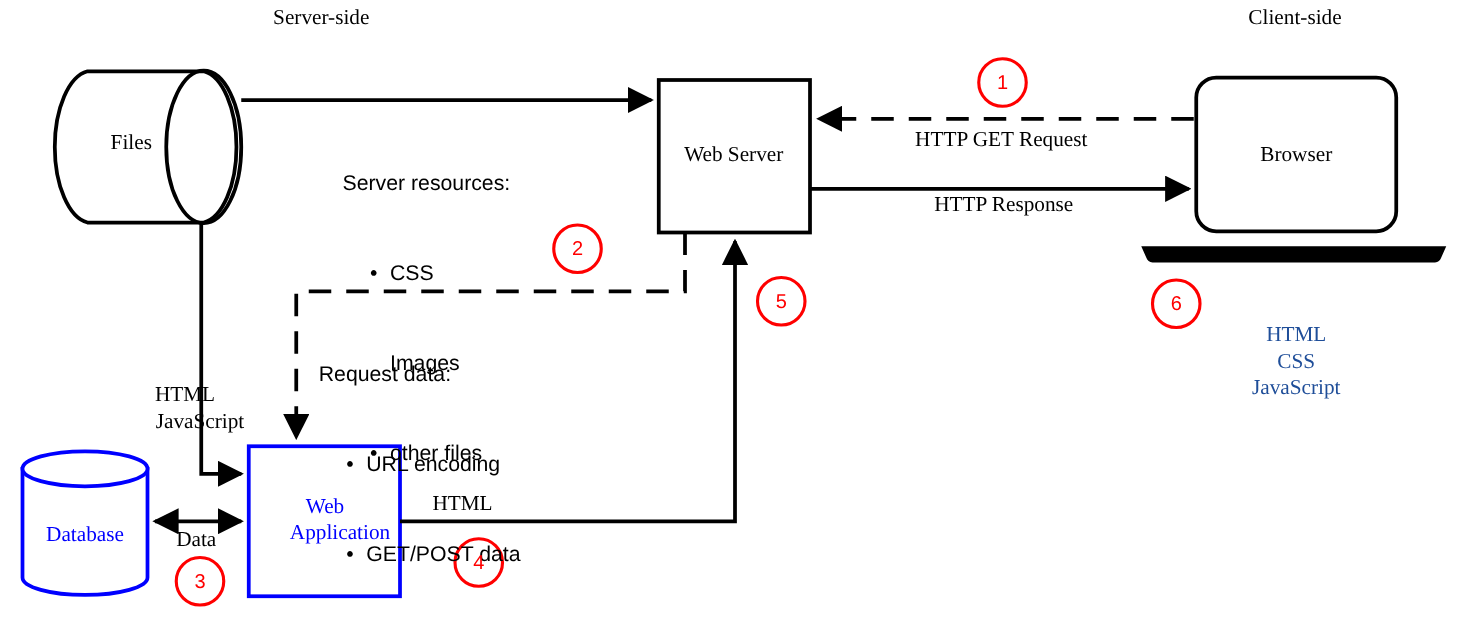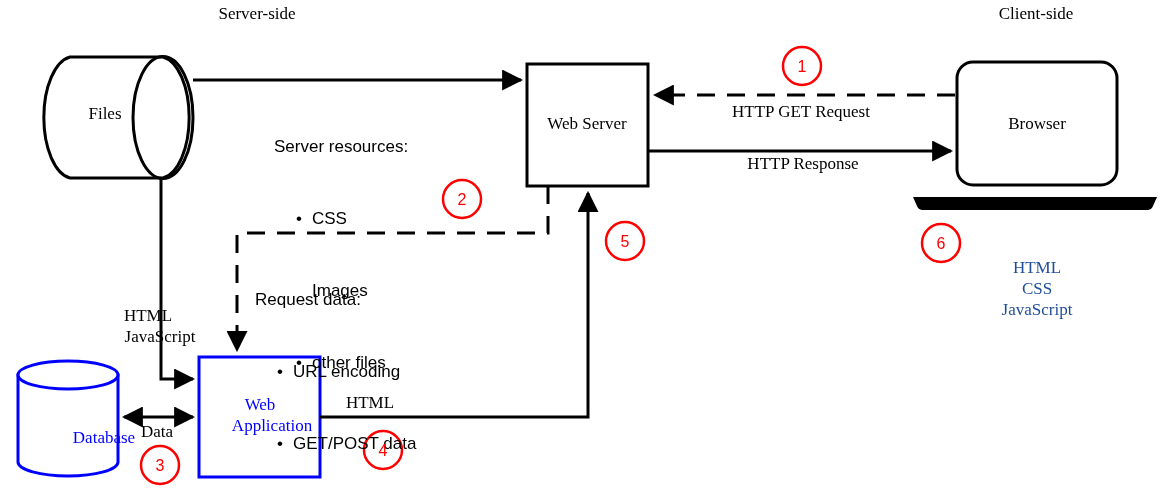--- a/index.html
+++ b/index.html
@@ -119,21 +119,21 @@
 
   <div class="lbl center" style="left:257px; top:3px;">Server-side</div>
   <div class="lbl center" style="left:1036px; top:3px;text-align:right;">Client-side</div>
 
   <div class="lbl center" style="left:105px; top:103px;">Files</div>
 
   <div class="lbl center" style="left:587px; top:113px;text-align:center;">Web Server</div>
 
   <div class="lbl center" style="left:1037px; top:113px;">Browser</div>
 
-  <div class="lbl center blue" style="left:68px; top:427px;margin-left:36px;">Database</div>
+  <div class="lbl center blue" style="left:68px; top:417px;">Database</div>
 
   <div class="lbl center blue" style="left:260px; top:394px;">Web</div>
   <div class="lbl center blue" style="left:260px; top:415px;margin-left:12px;">Application</div>
 
   <div class="bulletlist" style="left:274px; top:87px;">
     <span class="hdr">Server resources:</span>
     <span class="bullet-row"><span class="dot">•</span><span>CSS</span></span>
     <span class="bullet-row"><span class="dot"> </span><span>Images</span></span>
     <span class="bullet-row"><span class="dot">•</span><span>other files</span></span>
   </div>

